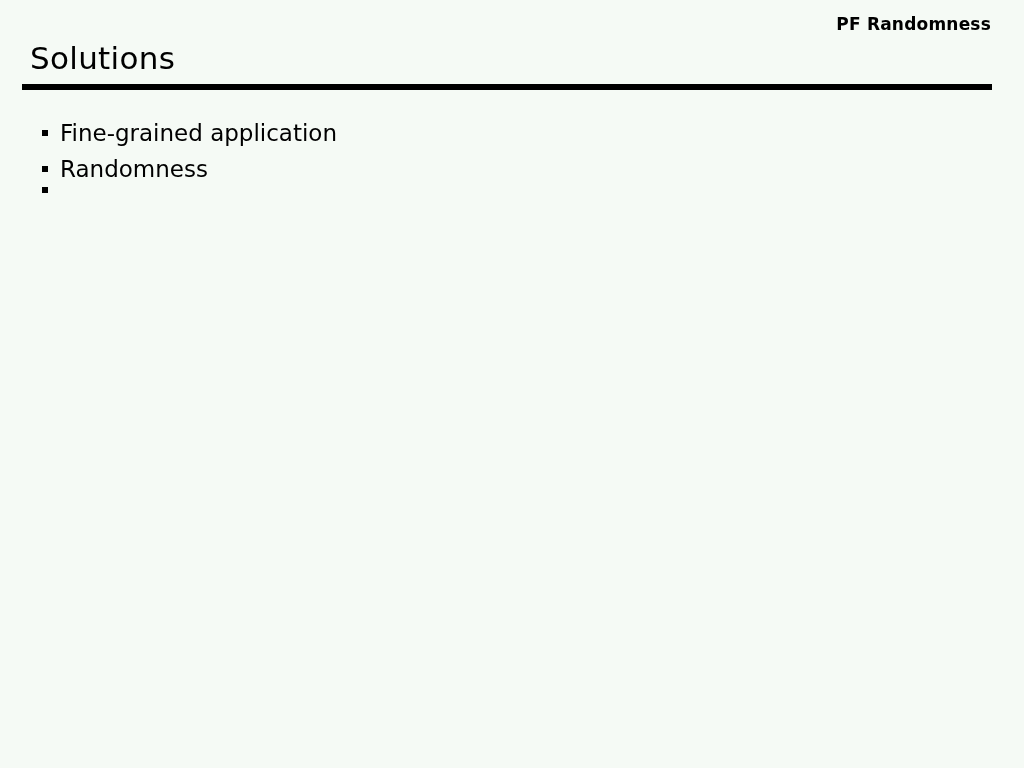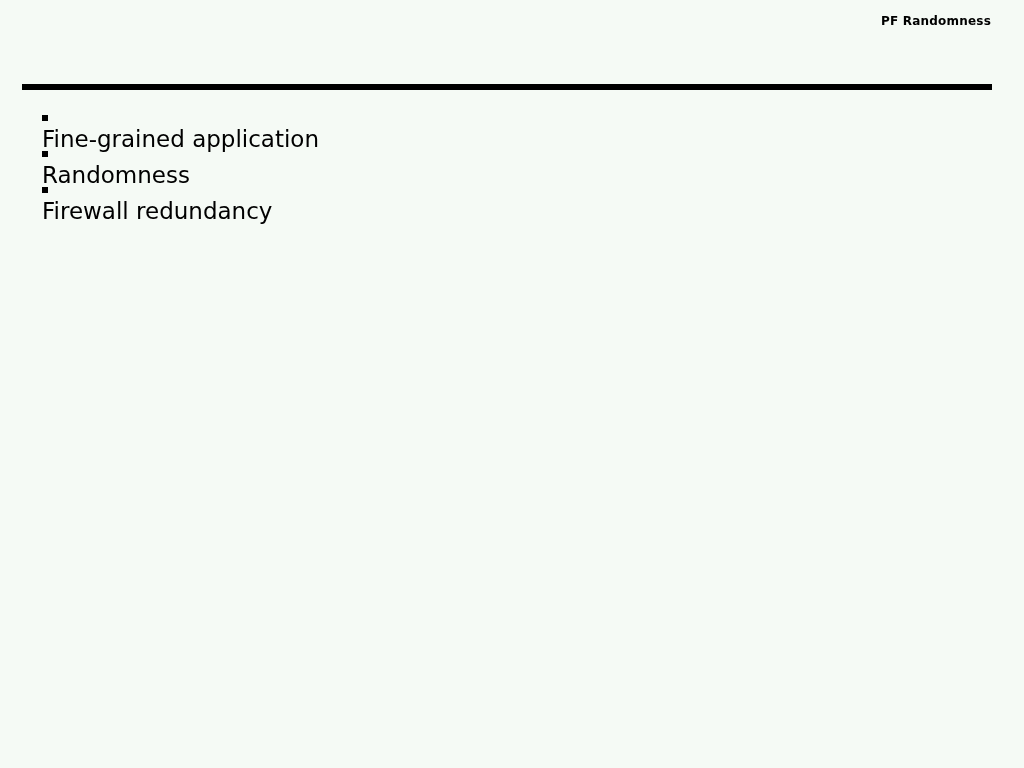--- a/index.html
+++ b/index.html
@@ -16,21 +16,21 @@
   .slide {
     position: relative;
     width: 1024px;
     height: 768px;
     box-sizing: border-box;
   }
   .header-label {
     position: absolute;
     top: 14px;
     right: 33px;
-    font-size: 12px;
+    font-size: 17px;
     font-weight: bold;
     color: #000000;
     letter-spacing: 0.2px;
     white-space: nowrap;
   }
   .slide-title {
     position: absolute;
     left: 30px;
     top: 40px;
     font-size: 31px;
@@ -53,21 +53,20 @@
     width: 900px;
     list-style: none;
     margin: 0;
     padding: 0;
   }
   .bullet-item {
     display: flex;
     align-items: baseline;
     margin: 0 0 10px 0;
     height: 26px;
-    flex-direction: column;
   }
   .bullet-marker {
     display: inline-block;
     width: 6px;
     height: 6px;
     background: #000000;
     margin-right: 12px;
     flex: 0 0 auto;
     position: relative;
     top: -5px;
@@ -79,31 +78,31 @@
     white-space: nowrap;
   }
 </style>
 </head>
 <body>
 
 <div class="slide">
 
   <div class="header-label">PF Randomness</div>
 
+  <div class="slide-title">Solutions</div>
 
   <div class="title-rule"></div>
 
   <ul class="bullet-list">
     <li class="bullet-item">
       <span class="bullet-marker"></span>
       <span class="bullet-text">Fine-grained application</span>
     </li>
     <li class="bullet-item">
       <span class="bullet-marker"></span>
       <span class="bullet-text">Randomness</span>
     </li>
     <li class="bullet-item">
       <span class="bullet-marker"></span>
-      <span class="bullet-text">Firewall redundancy</span>
     </li>
   </ul>
 
 </div>
 
 </body></html>

